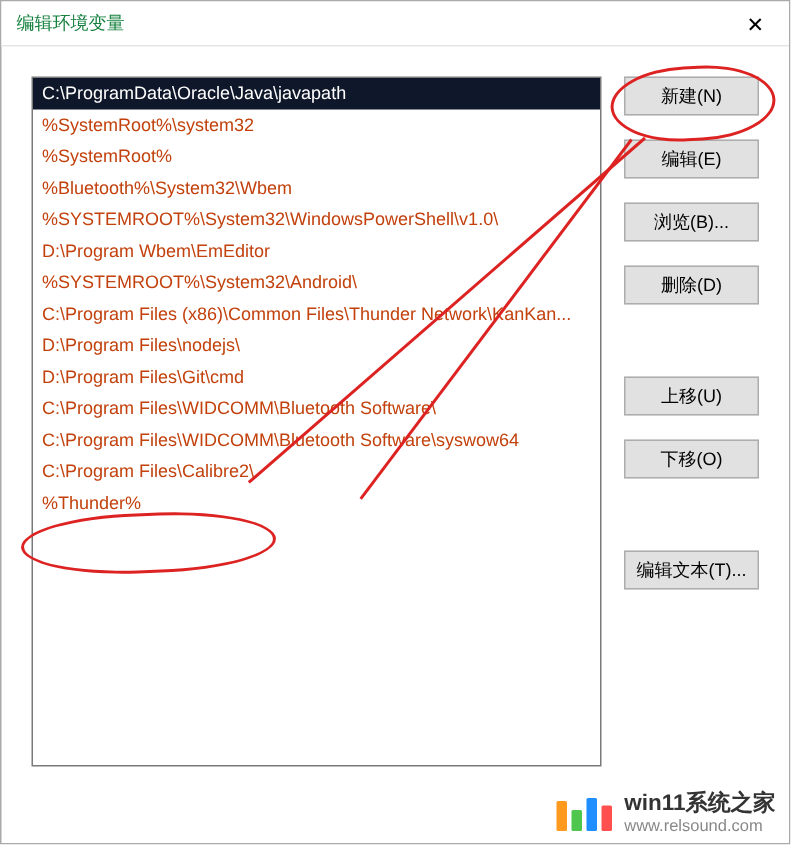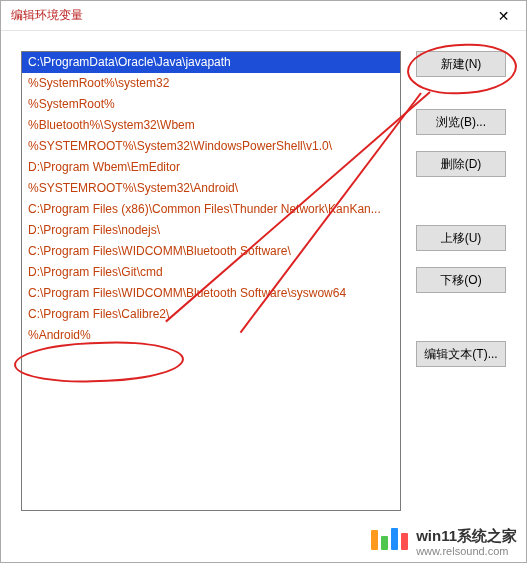--- a/index.html
+++ b/index.html
@@ -24,21 +24,21 @@
     height: 30px;
     background: #fff;
     display: flex;
     align-items: center;
     justify-content: space-between;
     padding-left: 10px;
     border-bottom: 1px solid #e5e5e5;
   }
   .titlebar-title {
     font-size: 12px;
-    color: #b91c1c;
+    color: #15803d;
   }
   .close-btn {
     width: 45px;
     height: 30px;
     display: flex;
     align-items: center;
     justify-content: center;
     font-size: 14px;
     color: #000;
   }
@@ -60,21 +60,21 @@
     height: 21px;
     line-height: 21px;
     padding: 0 6px;
     font-size: 12px;
     color: #c2410c;
     white-space: nowrap;
     overflow: hidden;
     text-overflow: ellipsis;
   }
   .list-item.selected {
-    background: #1d4ed8;
+    background: #0f172a;
     color: #fff;
   }
   .buttons {
     width: 90px;
     display: flex;
     flex-direction: column;
     gap: 0;
   }
   .btn {
     width: 90px;
@@ -127,21 +127,21 @@
     width: 350px;
     transform: rotate(139deg);
   }
 
   
   .watermark {
     position: absolute;
     bottom: 6px;
     right: 10px;
     display: flex;
-    align-items: flex-start;
+    align-items: center;
     gap: 8px;
     font-size: 12px;
     color: #333;
   }
   .wm-logo {
     display: flex;
     gap: 3px;
     align-items: flex-end;
   }
   .wm-logo span {
@@ -172,30 +172,31 @@
     <div class="listbox">
       <div class="list-item selected">C:\ProgramData\Oracle\Java\javapath</div>
       <div class="list-item">%SystemRoot%\system32</div>
       <div class="list-item">%SystemRoot%</div>
       <div class="list-item">%Bluetooth%\System32\Wbem</div>
       <div class="list-item">%SYSTEMROOT%\System32\WindowsPowerShell\v1.0\</div>
       <div class="list-item">D:\Program Wbem\EmEditor</div>
       <div class="list-item">%SYSTEMROOT%\System32\Android\</div>
       <div class="list-item">C:\Program Files (x86)\Common Files\Thunder Network\KanKan...</div>
       <div class="list-item">D:\Program Files\nodejs\</div>
+      <div class="list-item">D:\Program Files\Git\cmd</div>
       <div class="list-item">C:\Program Files\WIDCOMM\Bluetooth Software\</div>
-      <div class="list-item">D:\Program Files\Git\cmd</div>
       <div class="list-item">C:\Program Files\WIDCOMM\Bluetooth Software\syswow64</div>
       <div class="list-item">C:\Program Files\Calibre2\</div>
-      <div class="list-item">%Android%</div>
+      <div class="list-item">%Thunder%</div>
     </div>
 
     <div class="buttons">
       <button class="btn">新建(N)</button>
       <div class="gap-small"></div>
+      <button class="btn">编辑(E)</button>
       <div class="gap-small"></div>
       <button class="btn">浏览(B)...</button>
       <div class="gap-small"></div>
       <button class="btn">删除(D)</button>
       <div class="gap-large"></div>
       <button class="btn">上移(U)</button>
       <div class="gap-small"></div>
       <button class="btn">下移(O)</button>
       <div class="gap-large"></div>
       <button class="btn">编辑文本(T)...</button>

